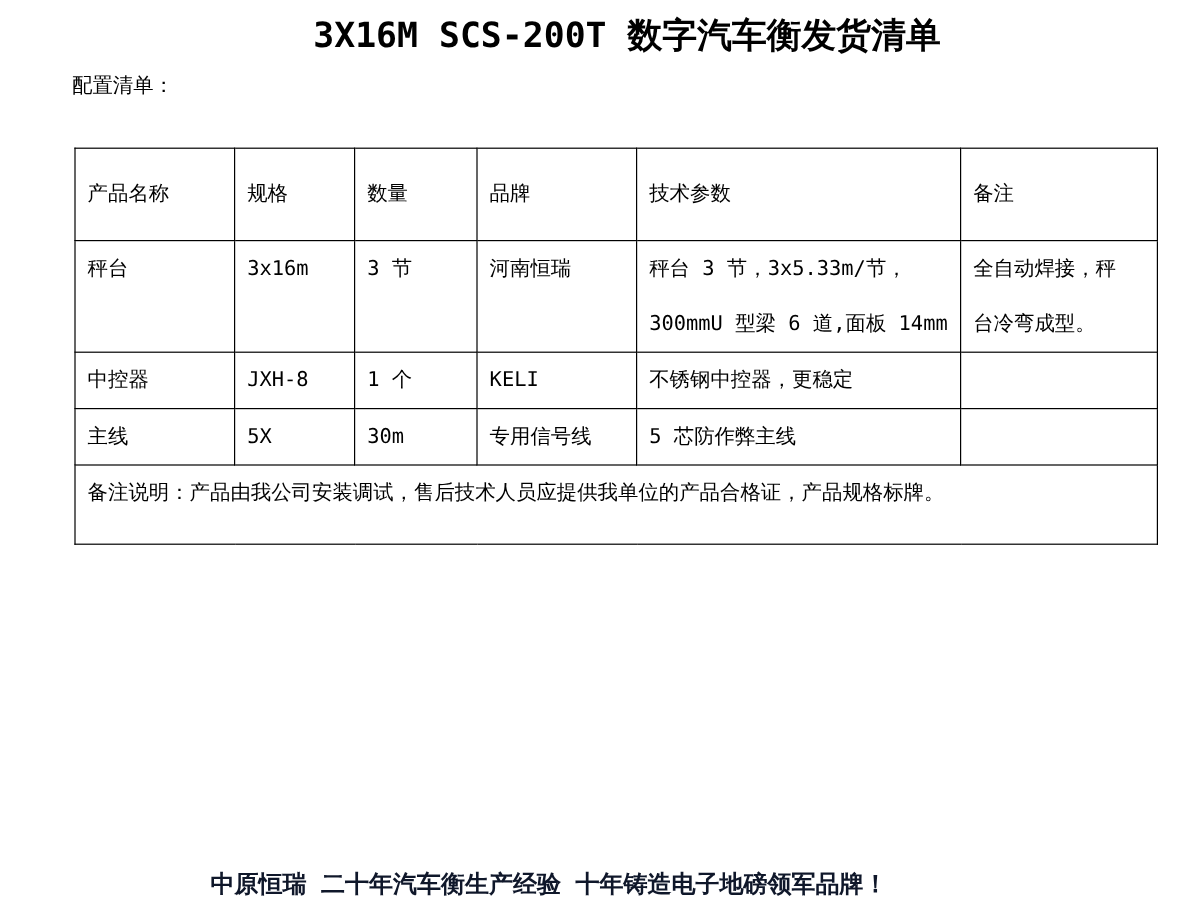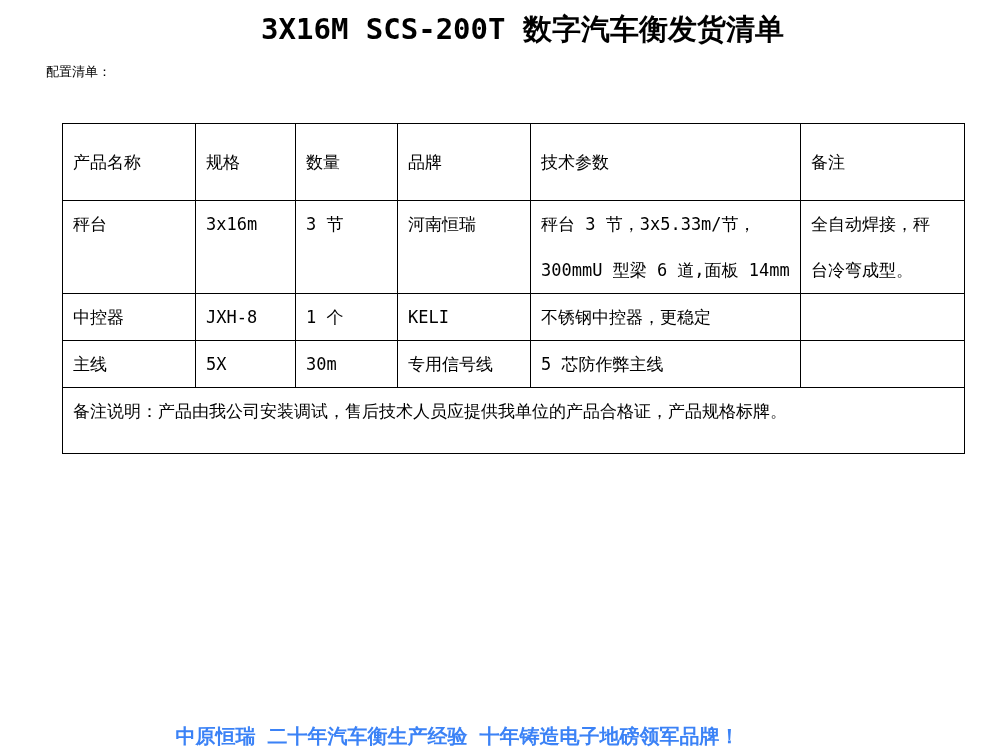--- a/index.html
+++ b/index.html
@@ -28,22 +28,22 @@
     box-sizing: border-box;
     padding-left: 45px;
     text-align: center;
     font-size: 29px;
     font-weight: bold;
     white-space: nowrap;
   }
   .subtitle {
     position: absolute;
     top: 61px;
-    left: 46px;
-    font-size: 13px;
+    left: 60px;
+    font-size: 17px;
     line-height: 22px;
   }
   table.config {
     position: absolute;
     top: 123px;
     left: 50px;
     width: 902px;
     border-collapse: collapse;
     table-layout: fixed;
     margin-left: 12px;
@@ -66,21 +66,21 @@
     white-space: pre-line;
   }
   .slogan {
     position: absolute;
     top: 723px;
     left: 0;
     width: 915px;
     text-align: center;
     font-size: 20px;
     font-weight: bold;
-    color: #3b82f6;
+    color: #0f172a;
     white-space: nowrap;
   }
 </style>
 </head>
 <body>
 
 <div class="page">
 
   <div class="doc-title">3X16M SCS-200T 数字汽车衡发货清单</div>
 

